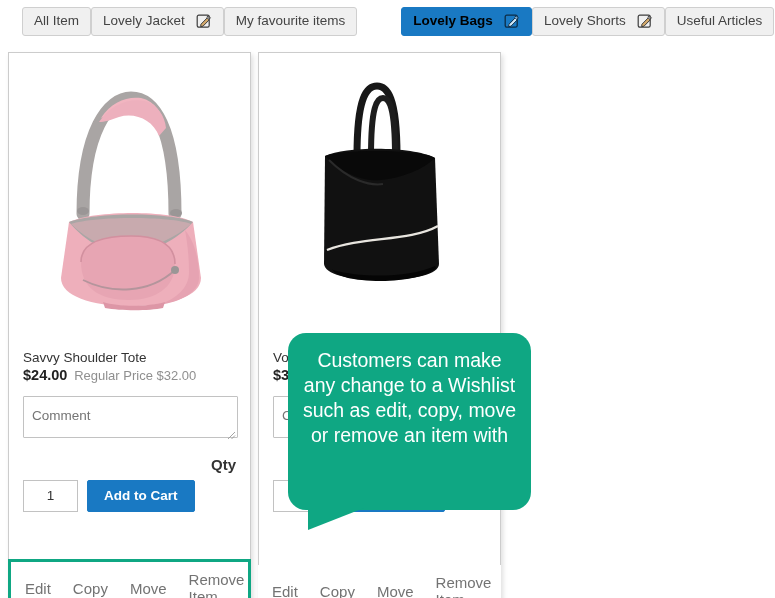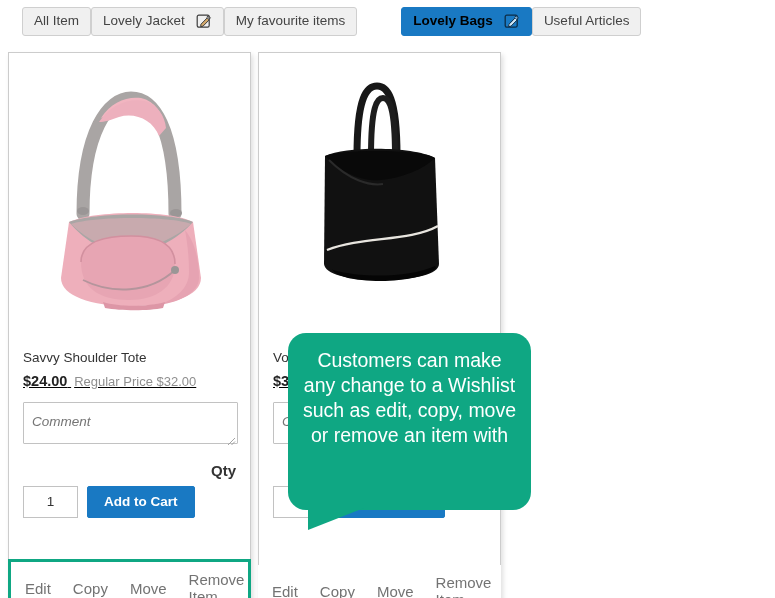--- a/index.html
+++ b/index.html
@@ -66,38 +66,37 @@
     display:flex; align-items:center; justify-content:center;
     background:#fff;
   }
 
   .prod-info { padding: 0 14px; }
   .prod-name {
     font-size: 13.5px; color: #333333;
     margin: 24px 0 0 0; line-height: 1.3;
     white-space: nowrap;
   }
-  .prod-price { margin-top: 6px; font-size: 13.5px; white-space: nowrap; text-decoration: underline; }
+  .prod-price { margin-top: 0; font-size: 13.5px; white-space: nowrap; }
   .price-special { font-weight: bold; color: #222222; font-size: 14.5px; }
   .price-regular { color: #8f8f8f; font-size: 13px; margin-left: 3px; }
 
   .comment-box {
     margin-top: 13px;
     width: 215px; height: 42px;
     border: 1px solid #c2c2c2;
     border-radius: 1px;
     background:#fff;
     position: relative;
     font-family: "Liberation Sans", sans-serif;
     font-size: 13.5px;
     color: #9c9c9c;
     padding: 11px 8px;
     resize: none;
     outline: none;
-    font-style: italic;
   }
   .resize-grip {
     position:absolute; right:2px; bottom:2px;
     width:9px; height:9px; pointer-events:none;
   }
 
   .qty-label {
     margin-top: 14px;
     font-size: 15px; color: #333333; font-weight: bold; text-align: right;
   }
@@ -188,20 +187,30 @@
       <span class="tab-label">Lovely Bags</span>
       <span class="edit-ico">
         <svg width="16" height="16" viewBox="0 0 16 16" fill="none" stroke="#0d2d47" stroke-width="1.3">
           <rect x="1.2" y="2.2" width="12" height="12" rx="1.6"></rect>
           <path d="M5 11.2 L11.2 4.9 L13.2 6.9 L7 13.2 L4.6 13.6 Z" fill="#cfe5f5" stroke="#0d2d47" stroke-width="1"></path>
           <path d="M10.6 4.3 L12.2 2.7 L14.4 4.9 L12.8 6.5" fill="#7fa9c9" stroke="#0d2d47" stroke-width="1"></path>
         </svg>
       </span>
     </div>
 
+    <div class="tab">
+      <span class="tab-label">Lovely Shorts</span>
+      <span class="edit-ico">
+        <svg width="16" height="16" viewBox="0 0 16 16" fill="none" stroke="#3d3d3d" stroke-width="1.2">
+          <rect x="1.2" y="2.2" width="12" height="12" rx="1.6"></rect>
+          <path d="M5 11.2 L11.2 4.9 L13.2 6.9 L7 13.2 L4.6 13.6 Z" fill="#d4a96a" stroke="#3d3d3d" stroke-width="1"></path>
+          <path d="M10.6 4.3 L12.2 2.7 L14.4 4.9 L12.8 6.5" fill="#8c8c8c" stroke="#3d3d3d" stroke-width="1"></path>
+        </svg>
+      </span>
+    </div>
 
     <div class="tab">
       <span class="tab-label">Useful Articles</span>
 
     </div>
 
   </div>
 
   <div class="grid">
 

